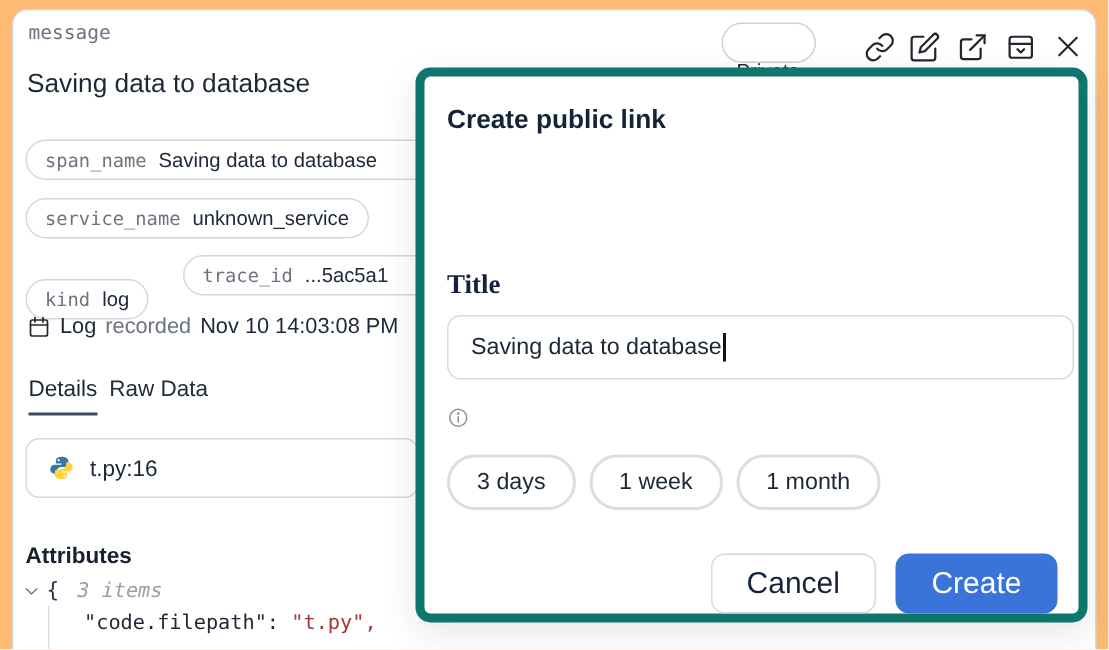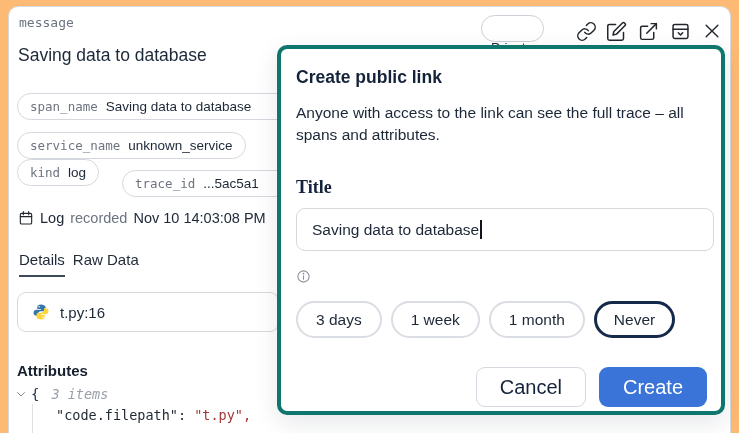--- a/index.html
+++ b/index.html
@@ -43,21 +43,21 @@
   .tree-row .brace { font-family:"DejaVu Sans Mono", monospace; font-size:14px; color:#23314d; }
   .tree-row .count { font-family:"DejaVu Sans Mono", monospace; font-style:italic; font-size:13.5px;
                      color:#9aa0aa; margin-left:8px; }
   .code-row { position:absolute; left:47px; top:400px; font-family:"DejaVu Sans Mono", monospace;
               font-size:13.5px; white-space:pre; }
   .code-row .key { color:#1f2733; }
   .code-row .val { color:#a33636; }
   .guide { position:absolute; left:23px; top:397px; width:1px; height:40px; background:#dcdfe3; }
 
   .popover { position:absolute; left:277px; top:45px; width:448px; height:370px; background:#fff;
-             border:4px solid #0f766e; border-radius:10px; box-shadow:0 8px 24px rgba(20,30,50,.10); z-index:5;padding-left:15px; }
+             border:6px solid #0f766e; border-radius:10px; box-shadow:0 8px 24px rgba(20,30,50,.10); z-index:5;padding-left:15px; }
   .pop-h { position:absolute; left:15px; top:18px; font-size:17.5px; font-weight:bold; color:#15233a; }
   .pop-desc { position:absolute; left:15px; top:53px; width:424px; font-size:15.5px; line-height:1.42;
               color:#1c2737; }
   .field-label { position:absolute; left:15px; font-size:18px; font-weight:bold; color:#15233a;font-family:Liberation Serif, serif; }
   .text-input { position:absolute; left:15px; top:159px; width:418px; height:43px; border:1px solid #d6d9de;
                 border-radius:9px; display:flex; align-items:center; padding:0 15px; font-size:15.5px;
                 color:#1c2737; cursor:text; background:#fff; }
   .caret { display:inline-block; width:1.5px; height:19px; background:#10151c; margin-left:1px; }
   .expires-row { position:absolute; left:15px; top:220px; display:flex; align-items:center; gap:6px; }
   .pills { position:absolute; left:15px; top:252px; display:flex; gap:9px; }
@@ -124,21 +124,21 @@
     <div class="page-title">Saving data to database</div>
 
     <div class="chip" style="left:8px; top:86px; width:282px;">
       <span class="k">span_name</span>
       <span class="v">Saving data to database</span>
     </div>
     <div class="chip" style="left:8px; top:125px;">
       <span class="k">service_name</span>
       <span class="v">unknown_service</span>
     </div>
-    <div class="chip" style="left:8px; top:152px;">
+    <div class="chip" style="left:8px; top:179px;">
       <span class="k">kind</span>
       <span class="v">log</span>
     </div>
     <div class="chip" style="left:113px; top:163px; width:178px;">
       <span class="k">trace_id</span>
       <span class="v">...5ac5a1</span>
     </div>
 
     <div class="recorded">
       <svg class="ic" width="16" height="16" viewBox="0 0 24 24">
@@ -174,41 +174,39 @@
         </svg>
       <span class="brace">{</span>
       <span class="count">3 items</span>
     </div>
     <div class="guide"></div>
     <div class="code-row"><span class="key">"code.filepath": </span><span class="val">"t.py",</span></div>
   </div>
 
   <div class="popover">
     <div class="pop-h">Create public link</div>
-    <div class="pop-desc">Anyone with access to the link can see the full trace – all spans and attributes.</div>
 
     <div class="field-label" style="top:128px">Title</div>
     <div class="text-input">
       <span>Saving data to database</span>
       <span class="caret"></span>
     </div>
 
     <div class="expires-row">
       <svg class="ic" style="stroke:#8a919c" width="15" height="15" viewBox="0 0 24 24">
           <circle cx="12" cy="12" r="9"></circle>
           <line x1="12" y1="11" x2="12" y2="16.5"></line>
           <circle cx="12" cy="7.5" r="0.6" fill="#8a919c"></circle>
         </svg>
     </div>
 
     <div class="pills">
       <div class="opt-pill">3 days</div>
       <div class="opt-pill">1 week</div>
       <div class="opt-pill">1 month</div>
-      <div class="opt-pill selected">Never</div>
     </div>
 
     <div class="pop-actions">
       <div class="btn secondary">Cancel</div>
       <div class="btn primary">Create</div>
     </div>
   </div>
 </div>
 
 </body></html>

